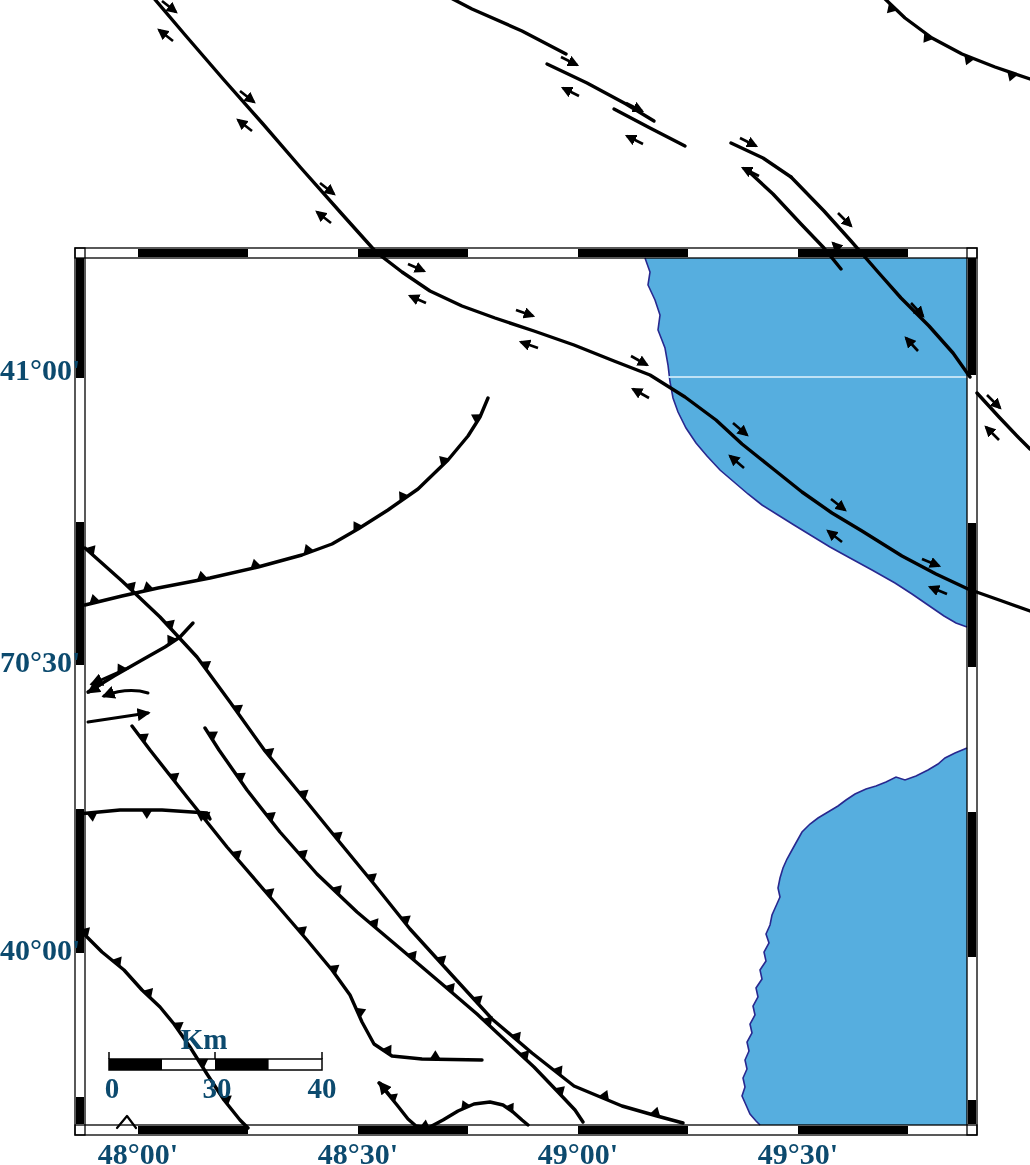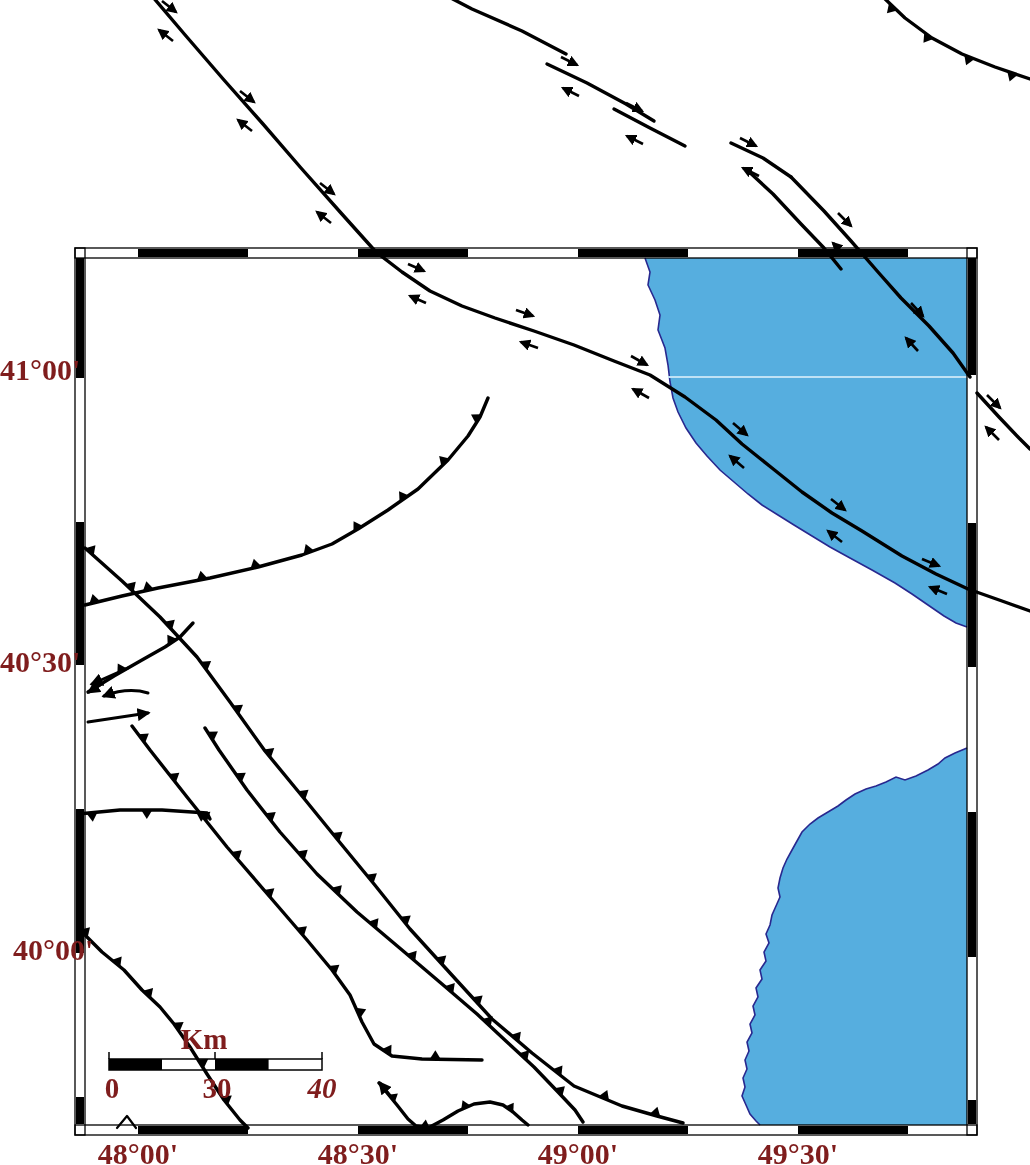--- a/index.html
+++ b/index.html
@@ -1,19 +1,19 @@
 <!DOCTYPE html>
 <html><head>
 <meta charset="utf-8">
 <style>
   html,body{margin:0;padding:0;background:#ffffff;}
   .stage{position:relative;width:1030px;height:1165px;background:#ffffff;overflow:hidden;
          font-family:"Liberation Serif","DejaVu Serif",serif;}
   .stage svg{position:absolute;left:0;top:0;}
-  .lbl{position:absolute;color:#7f1d1d;white-space:nowrap;}
+  .lbl{position:absolute;color:#0c4a6e;white-space:nowrap;}
   .lat-label{width:68px;text-align:right;font-weight:bold;font-size:30px;line-height:34px;}
   .lon-label{width:140px;text-align:center;font-weight:bold;font-size:30px;line-height:34px;}
   .sb-num{width:60px;text-align:center;font-weight:bold;font-size:29px;line-height:32px;}
   .sb-unit{width:90px;text-align:center;font-weight:bold;font-size:29px;line-height:32px;}
 </style>
 </head>
 <body>
 
 <div class="stage">
 
@@ -207,26 +207,26 @@
         <polygon points="117.37861613691254,674.0693608886821 127.06820698320465,668.5324457519429 117.75815741752695,663.4867171539479" fill="#000"></polygon>
         <polygon points="167.68136939834847,645.2124244192283 176.9670375840734,639.0219505807717 167.3318858795524,634.628745414738" fill="#000"></polygon>
         <polygon points="388.52390805566574,1094.6402952434794 394.805620752928,1102.3179567096456 397.85642687701164,1093.4132286400607" fill="#000"></polygon>
         <polygon points="420.07535889193326,1127.0608970292951 429.955952143223,1127.9442299238299 425.72802075510606,1119.5343431126191" fill="#000"></polygon>
         <polygon points="461.22636612863454,1109.5884002358944 470.31464949636546,1105.6122833578556 462.5639619431138,1100.271081016447" fill="#000"></polygon>
         <polygon points="505.12278052926456,1106.4859731650233 513.2495949590167,1112.1746713662267 513.7738475838206,1102.7764396609862" fill="#000"></polygon>
       </g>
 </svg>
 
 <div class="lbl lat-label" style="left:0;top:353;  top:353px;">41°00'</div>
-<div class="lbl lat-label" style="left:0;top:645px;">40°30'</div>
-<div class="lbl lat-label" style="left:0;top:933px;margin-left:13px;">40°00'</div>
+<div class="lbl lat-label" style="left:0;top:645px;">70°30'</div>
+<div class="lbl lat-label" style="left:0;top:933px;">40°00'</div>
 
 <div class="lbl lon-label" style="left:68px;top:1137px;">48°00'</div>
 <div class="lbl lon-label" style="left:288px;top:1137px;">48°30'</div>
 <div class="lbl lon-label" style="left:508px;top:1137px;">49°00'</div>
 <div class="lbl lon-label" style="left:728px;top:1137px;">49°30'</div>
 
 <div class="lbl sb-unit" style="left:159px;top:1023px;">Km</div>
 <div class="lbl sb-num" style="left:82px;top:1072px;">0</div>
 <div class="lbl sb-num" style="left:187px;top:1072px;">30</div>
-<div class="lbl sb-num" style="left:292px;top:1072px;font-style:italic;">40</div>
+<div class="lbl sb-num" style="left:292px;top:1072px;">40</div>
 
 </div>
 
 </body></html>

